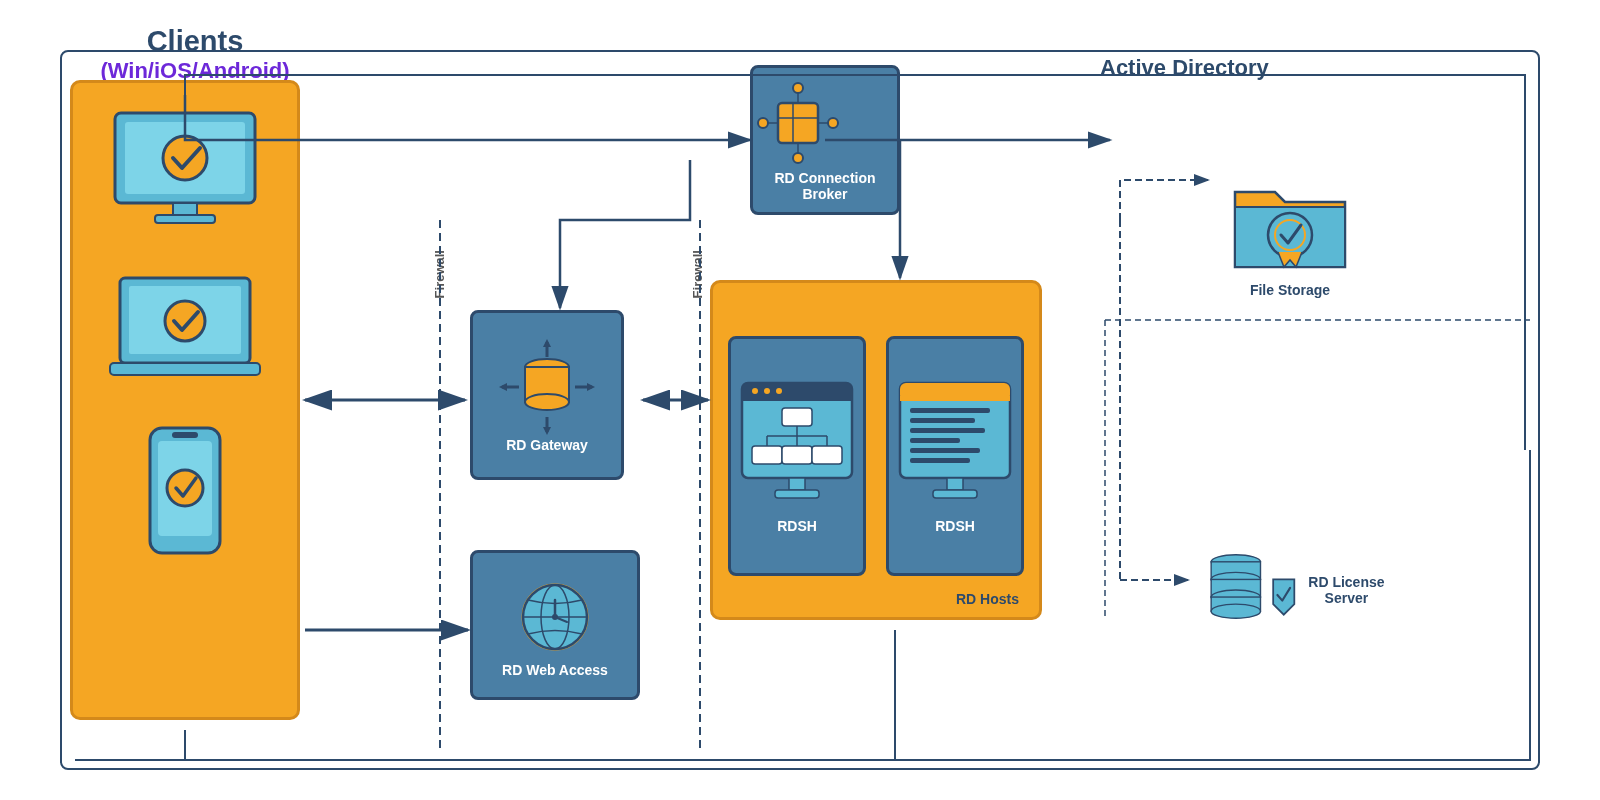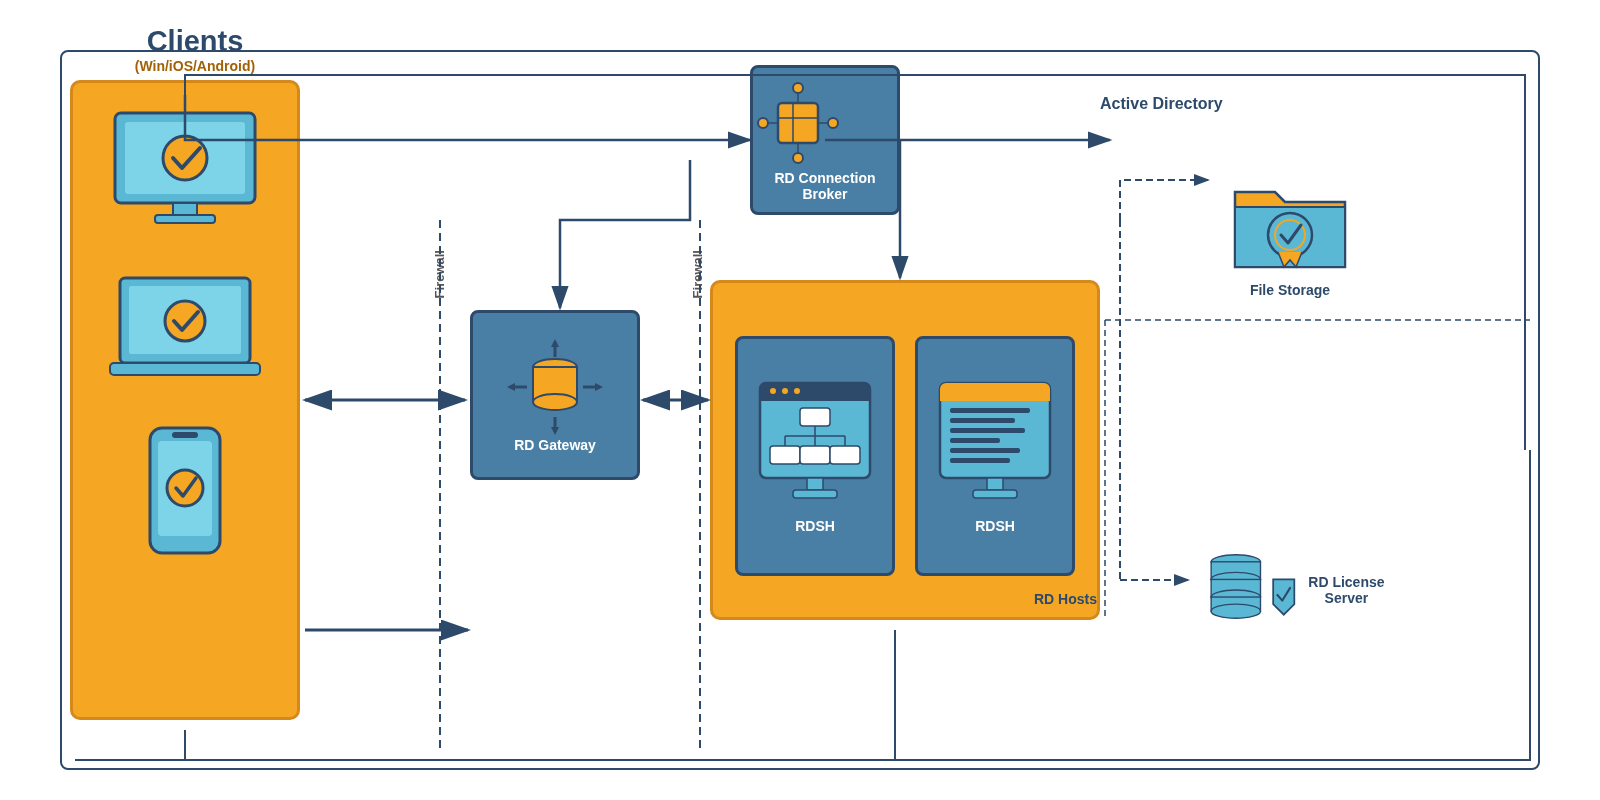--- a/index.html
+++ b/index.html
@@ -41,24 +41,23 @@
       background: #F5A623;
       border: 3px solid #d4891a;
       border-radius: 10px;
     }
 
     
     .active-directory-label {
       position: absolute;
       left: 1060px;
       top: 35px;
-      font-size: 16px;
+      font-size: 22px;
       font-weight: 800;
       color: #2d4a6b;
-      margin-top: 40px;
     }
 
     
     .device {
       display: flex;
       align-items: center;
       justify-content: center;
       margin: 20px auto;
       width: 170px;
       height: 140px;
@@ -78,21 +77,21 @@
       flex-direction: column;
       align-items: flex-start;
       justify-content: center;
     }
 
     
     .rd-gateway-box {
       position: absolute;
       left: 430px;
       top: 290px;
-      width: 170px;
+      width: 154px;
       height: 170px;
       background: #4a7fa5;
       border: 3px solid #2d4a6b;
       border-radius: 8px;
       display: flex;
       flex-direction: column;
       align-items: center;
       justify-content: center;
     }
 
@@ -110,21 +109,21 @@
       flex-direction: column;
       align-items: center;
       justify-content: center;
     }
 
     
     .rd-hosts-box {
       position: absolute;
       left: 670px;
       top: 260px;
-      width: 390px;
+      width: 332px;
       height: 340px;
       background: #F5A623;
       border: 3px solid #d4891a;
       border-radius: 10px;
       display: flex;
       flex-direction: column;
       align-items: flex-end;
       justify-content: flex-end;
       padding-bottom: 10px;
     }
@@ -182,21 +181,21 @@
       font-weight: 700;
       color: #2d4a6b;
       text-align: center;
     }
     .hosts-label {
       font-size: 14px;
       font-weight: 600;
       color: #2d4a6b;
       text-align: right;
       width: 100%;
-      padding-right: 0;
+      padding-right: 20px;
     }
 
     
     .arrows-svg {
       position: absolute;
       left: 0;
       top: 0;
       width: 1520px;
       height: 760px;
       pointer-events: none;
@@ -223,21 +222,21 @@
   </style>
 </head>
 <body>
 
 <div class="diagram-container">
 
   <div class="outer-box"></div>
 
   <div style="position:absolute; left:45px; top:5px; text-align:center; width:220px;">
     <div style="font-size:29px; font-weight:800; color:#2d4a6b;">Clients</div>
-    <div style="font-size:14px; font-weight:800; color:#a16207;">(Win/iOS/Android)</div>
+    <div style="font-size:22px; font-weight:800; color:#6d28d9;">(Win/iOS/Android)</div>
   </div>
 
   <div class="active-directory-label">Active Directory</div>
 
   <div class="clients-box">
 
     <div class="device">
       <svg width="160" height="130" viewBox="0 0 160 130">
 
         <rect x="10" y="5" width="140" height="90" rx="6" fill="#5bb8d4" stroke="#2d4a6b" stroke-width="3"></rect>
@@ -310,20 +309,37 @@
       <line x1="50" y1="80" x2="50" y2="95" stroke="#2d4a6b" stroke-width="3"></line>
       <polygon points="50,98 46,90 54,90" fill="#2d4a6b"></polygon>
       <line x1="5" y1="50" x2="22" y2="50" stroke="#2d4a6b" stroke-width="3"></line>
       <polygon points="2,50 10,46 10,54" fill="#2d4a6b"></polygon>
       <line x1="78" y1="50" x2="95" y2="50" stroke="#2d4a6b" stroke-width="3"></line>
       <polygon points="98,50 90,46 90,54" fill="#2d4a6b"></polygon>
     </svg>
     <div class="box-label" style="color:#fff;">RD Gateway</div>
   </div>
 
+  <div class="rd-webaccess-box">
+    <svg width="90" height="90" viewBox="0 0 90 90">
+
+      <circle cx="45" cy="45" r="32" fill="none" stroke="#F5A623" stroke-width="3"></circle>
+      <circle cx="45" cy="45" r="32" fill="#5bb8d4" stroke="#2d4a6b" stroke-width="2.5"></circle>
+
+      <ellipse cx="45" cy="45" rx="14" ry="32" fill="none" stroke="#2d4a6b" stroke-width="1.5"></ellipse>
+      <line x1="13" y1="45" x2="77" y2="45" stroke="#2d4a6b" stroke-width="1.5"></line>
+      <path d="M18,28 Q45,35 72,28" fill="none" stroke="#2d4a6b" stroke-width="1.5"></path>
+      <path d="M18,62 Q45,55 72,62" fill="none" stroke="#2d4a6b" stroke-width="1.5"></path>
+
+      <circle cx="45" cy="45" r="3" fill="#2d4a6b"></circle>
+      <line x1="45" y1="45" x2="45" y2="28" stroke="#2d4a6b" stroke-width="2.5" stroke-linecap="round"></line>
+      <line x1="45" y1="45" x2="57" y2="50" stroke="#2d4a6b" stroke-width="2" stroke-linecap="round"></line>
+    </svg>
+    <div class="box-label" style="color:#fff;">RD Web Access</div>
+  </div>
 
   <div class="rd-hosts-box">
     <div class="rdsh-container">
 
       <div class="rdsh-box">
         <svg width="120" height="140" viewBox="0 0 120 140">
 
           <rect x="5" y="5" width="110" height="95" rx="6" fill="#5bb8d4" stroke="#2d4a6b" stroke-width="2.5"></rect>
 
           <rect x="5" y="5" width="110" height="18" rx="6" fill="#2d4a6b"></rect>

